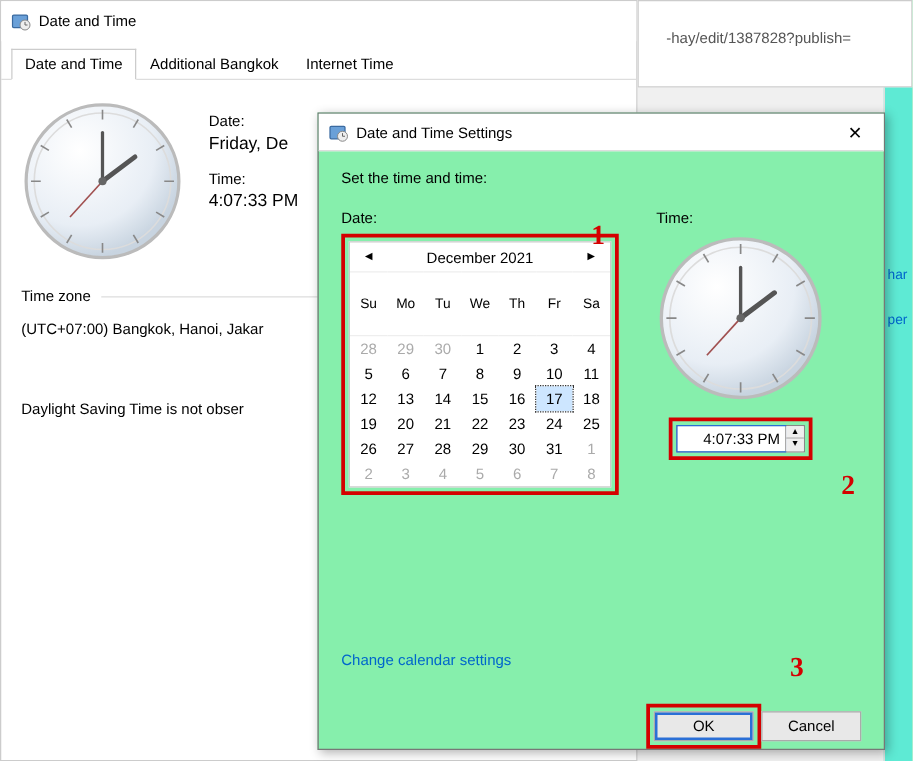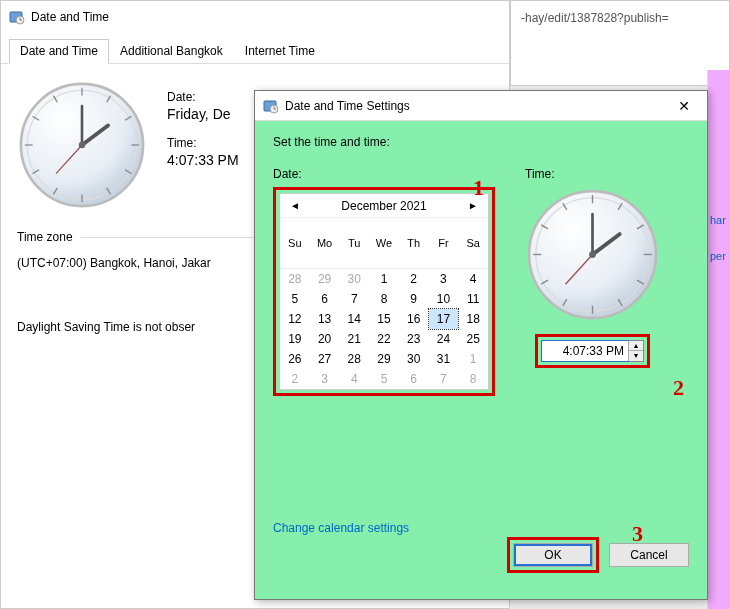--- a/index.html
+++ b/index.html
@@ -18,26 +18,26 @@
 .bg-clock { width: 130px; height: 130px; }
 .bg-info { flex: 1; padding-top: 10px; }
 .bg-info .lbl { margin-bottom: 2px; }
 .bg-info .val { font-size: 14px; margin-bottom: 14px; }
 .tz-row { margin-top: 20px; display: flex; align-items: center; }
 .tz-row .line { flex: 1; height: 1px; background: #ddd; margin-left: 8px; }
 .tz-val { margin-top: 12px; }
 .dst { margin-top: 50px; }
 
 
-.browser-bits { position: absolute; top: 0; left: 510px; right: 0; height: 86px; background: #fff; border: 1px solid #ccc; font-size: 12px; padding: 10px; overflow: hidden; }
+.browser-bits { position: absolute; top: 0; left: 510px; right: 0; height: 70px; background: #fff; border: 1px solid #ccc; font-size: 12px; padding: 22px; overflow: hidden; }
 .addr-bit { color: #555; white-space: nowrap; }
 .bm-row { margin-top: 18px; display: flex; gap: 12px; align-items: center; }
 .bm { display: flex; align-items: center; gap: 4px; white-space: nowrap; }
 .bm-icon-g { width: 14px; height: 14px; background: #0a8a3a; display: inline-block; }
-.right-panel { position:absolute; top:70px; left:707px; width:23px; height:539px; background:#f0abfc; border-left:1px solid #ddd; font-size:11px; }
+.right-panel { position:absolute; top:70px; left:707px; width:23px; height:539px; background:#5eead4; border-left:1px solid #ddd; font-size:11px; }
 .right-panel .stub { color:#0066cc; padding:4px 2px; margin-top:140px; }
 
 
 .dialog { position: absolute; top: 90px; left: 254px; width: 454px; height: 510px; background: #86efac; border: 1px solid #777; box-shadow: 2px 2px 8px rgba(0,0,0,.3); }
 .dlg-titlebar { height: 30px; background: #fff; display: flex; align-items: center; padding: 0 8px; border-bottom: 1px solid #ddd; }
 .dlg-titlebar .icon { width: 16px; height: 16px; margin-right: 6px; }
 .dlg-titlebar .title { flex: 1; font-size: 12px; }
 .dlg-close { width: 30px; text-align: center; cursor: pointer; font-size: 14px; }
 .dlg-body { padding: 14px 18px; font-size: 12px; position: relative; height: calc(100% - 30px); }
 .instr { margin-bottom: 18px; }
@@ -65,21 +65,21 @@
 .time-clock { width: 135px; height: 135px; margin-bottom: 12px; }
 .time-box-wrap { border: 3px solid #d40000; padding: 3px; }
 .time-box { display: flex; background: #fff; border: 1px solid #888; }
 .time-input { width: 86px; text-align: right; border: none; padding: 2px 4px; font-size: 12px; outline: 1px solid #2a6fd6; }
 .spinner { display: flex; flex-direction: column; border-left: 1px solid #aaa; }
 .spin { width: 14px; height: 10px; font-size: 7px; line-height: 10px; text-align: center; background: #eee; cursor: pointer; border-bottom: 1px solid #aaa; }
 .spin:last-child { border-bottom: none; }
 
 .link { color: #0066cc; cursor: pointer; position: absolute; bottom: 64px; left: 18px; }
 
-.btn-row { position: absolute; bottom: 26px; right: 18px; display: flex; gap: 10px; align-items: center; }
+.btn-row { position: absolute; bottom: 0; right: 18px; display: flex; align-items: center; }
 .btn { width: 80px; height: 24px; font-size: 12px; background: #e8e8e8; border: 1px solid #aaa; cursor: pointer; }
 .btn.primary { outline: 2px solid #2a6fd6; outline-offset: -3px; }
 .ok-wrap { border: 3px solid #d40000; padding: 3px; }
 
 
 .clock-face { fill: url(#g1); stroke: #bbb; stroke-width: 2; }
 .clock-hand { stroke: #555; stroke-linecap: round; }
 
 
 .cp-ico { fill:#6aa0d8; stroke:#3a6aa0; }

